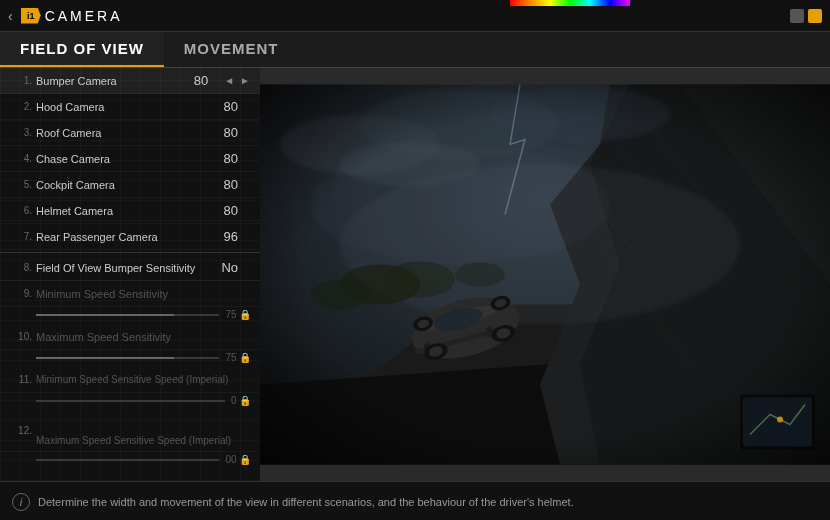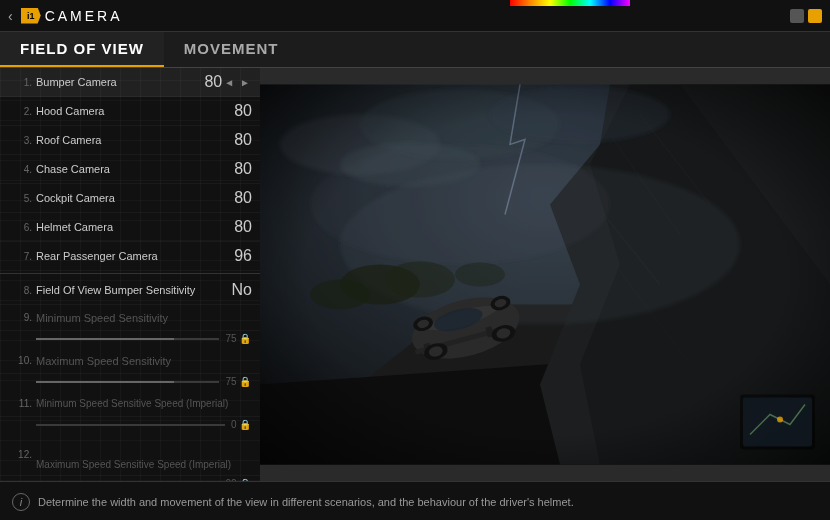--- a/index.html
+++ b/index.html
@@ -152,22 +152,22 @@
       width: 24px;
       text-align: right;
     }
     .row-label {
       color: #ccc;
       font-size: 11px;
       flex: 1;
     }
     .row-value {
       color: #ccc;
-      font-size: 16px;
-      margin-right: 0;
+      font-size: 13px;
+      margin-right: 14px;
     }
     .row-arrows {
       display: flex;
       gap: 2px;
     }
     .arrow-btn {
       color: #888;
       font-size: 10px;
       cursor: pointer;
       padding: 0 2px;

